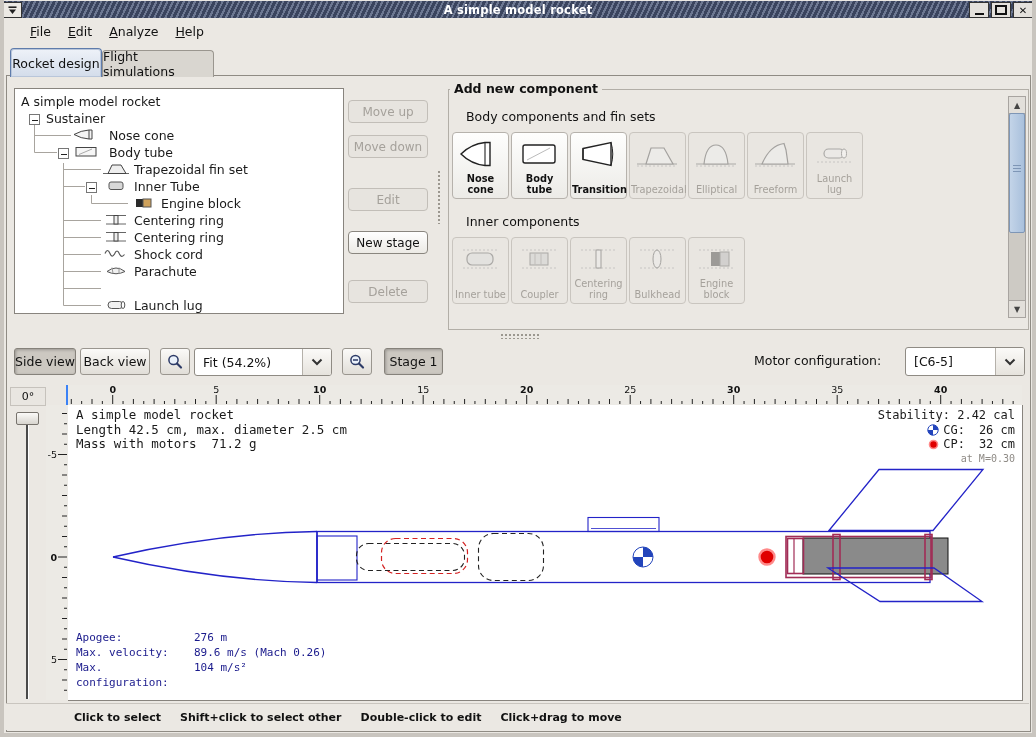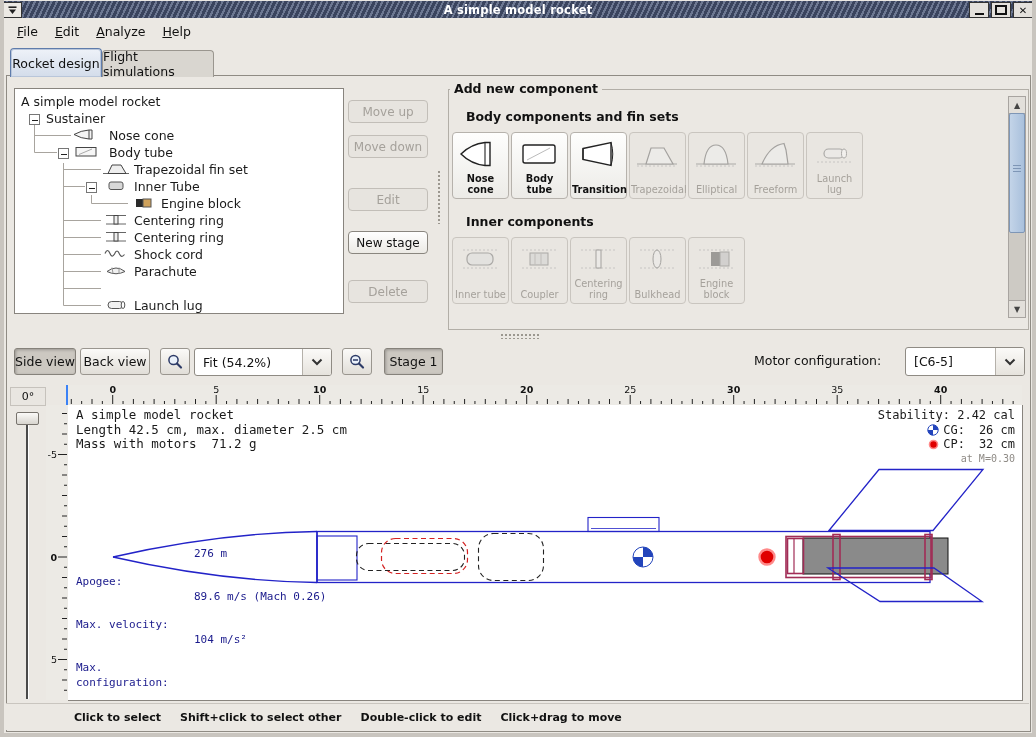--- a/index.html
+++ b/index.html
@@ -8,21 +8,21 @@
   
   .titlebar{position:absolute;left:1px;top:1px;right:1px;height:17px;
     background:repeating-linear-gradient(115deg,#6d7892 0 2px,#3a445e 2px 5px);display:flex;align-items:center;}
   .win-icon{position:absolute;left:2px;top:1px;width:17px;height:14px;background:#ece9e4;border:1px solid #333;display:flex;align-items:center;justify-content:center;}
   .title{flex:1;text-align:center;color:#fff;font-size:11.5px;font-weight:bold;letter-spacing:.2px;}
   .winbtns{position:absolute;right:2px;top:1px;display:flex;gap:2px;}
   .wbtn{width:18px;height:14px;background:#e4e1dc;border:1px solid #333;display:flex;align-items:center;justify-content:center;font-size:10px;font-weight:bold;color:#111;}
   .wbtn .min{display:block;width:9px;height:2px;background:#111;margin-top:7px;}
   .wbtn .max{display:block;width:8px;height:6px;border:2px solid #111;}
   
-  .menubar{position:absolute;left:5px;top:19px;right:5px;height:25px;display:flex;align-items:center;gap:17px;padding-left:12px;font-size:12.5px;color:#111;background:#ebe8e3;}
+  .menubar{position:absolute;left:5px;top:19px;right:5px;height:25px;display:flex;align-items:center;gap:17px;padding-left:25px;font-size:12.5px;color:#111;background:#ebe8e3;}
   .menu-item{cursor:default;}
   
   .tab{position:absolute;display:flex;align-items:center;justify-content:center;font-size:12.5px;color:#111;}
   .tab.active{left:10px;top:48px;width:90px;height:28px;background:linear-gradient(#eef2f8,#d3dcea);border:1px solid #5f7cab;border-bottom:none;border-radius:4px 4px 0 0;z-index:5;box-shadow:0 0 0 1px #b9c6da inset;}
   .tab.inactive{left:102px;top:50px;width:110px;height:26px;background:#d9d6d0;border:1px solid #9a968f;border-bottom:none;border-radius:4px 4px 0 0;}
   .mainpanel-border{position:absolute;left:6px;top:75px;width:1023px;height:655px;border:1px solid #8f8b84;background:#ebe8e3;}
   
   .treebox{position:absolute;left:14px;top:88px;width:328px;height:224px;background:#fff;border:1px solid #88847e;overflow:hidden;}
   .tree-lines{position:absolute;left:0;top:0;}
   .tree-row{position:absolute;left:0;width:100%;height:17px;font-size:12.5px;color:#1a1a1a;}
@@ -32,21 +32,21 @@
   .tree-handle:after{content:"";position:absolute;left:1.5px;right:1.5px;top:50%;height:1px;background:#222;}
   
   .sbtn{position:absolute;left:348px;width:78px;height:21px;border:1px solid #a19d97;border-radius:4px;background:linear-gradient(#f4f2ef,#dedad4);font-size:12px;color:#111;display:flex;align-items:center;justify-content:center;font-family:"DejaVu Sans",sans-serif;}
   .sbtn.disabled{color:#a5a19b;background:#e7e4df;border-color:#c2beb8;}
   .sbtn.primary{background:linear-gradient(#ffffff,#eceae5);border-color:#8a867f;}
   .vsplit{position:absolute;left:437px;top:170px;width:5px;height:54px;background-image:radial-gradient(#9b978f 1px,transparent 1px);background-size:4px 4px;}
   .hsplit{position:absolute;left:500px;top:333px;width:40px;height:6px;background-image:radial-gradient(#9b978f 1px,transparent 1px);background-size:4px 4px;}
   
   .groupbox{position:absolute;left:448px;top:89px;width:579px;height:239px;border:1px solid #b2aea7;}
   .legend{position:absolute;left:450px;top:81px;background:#ebe8e3;padding:0 4px;font-size:12.5px;font-weight:bold;color:#111;z-index:3;}
-  .gb-label{position:absolute;font-size:12.5px;color:#111;font-weight:bold;}
+  .gb-label{position:absolute;font-size:12.5px;color:#111;}
   .comp-row{position:absolute;height:66px;}
   .comp-btn{position:absolute;top:0;width:55px;height:65px;border:1px solid #b6b2ac;border-radius:4px;background:linear-gradient(#fefefd,#ecebe7);}
   .comp-btn .cicon{position:absolute;left:4px;top:4px;width:46px;height:34px;}
   .comp-btn .clabel{position:absolute;left:1px;right:1px;bottom:3px;font-size:9.8px;font-weight:bold;color:#111;text-align:center;line-height:10.5px;}
   .comp-btn.disabled{background:#e9e6e1;border-color:#c9c5bf;}
   .comp-btn.disabled .clabel{color:#a5a19b;font-weight:normal;}
   .comp-btn.disabled .cicon{opacity:.42;filter:grayscale(1);}
   
   .sb-track{position:absolute;left:1008px;top:96px;width:16px;height:220px;background:#cdcac4;border:1px solid #a8a4a0;}
   .sb-btn{position:absolute;left:1008px;width:16px;height:16px;background:#e2dfda;border:1px solid #a8a4a0;font-size:8px;color:#444;display:flex;align-items:center;justify-content:center;}
@@ -68,21 +68,21 @@
   .vruler{position:absolute;left:46px;top:405px;width:22px;height:295px;background:#eceae5;border-right:1px solid #55524d;}
   .canvas{position:absolute;left:68px;top:405px;width:954px;height:295px;background:#fff;border-right:1px solid #88847e;border-bottom:1px solid #88847e;}
   .canvas svg.rocket{position:absolute;left:0;top:0;}
   .info{position:absolute;left:8px;top:3px;font-family:"DejaVu Sans Mono",monospace;font-size:12.5px;line-height:14.5px;color:#1a1a1a;white-space:pre;}
   .stab{position:absolute;right:7px;top:3px;text-align:right;font-family:"DejaVu Sans Mono",monospace;font-size:12px;line-height:14.5px;color:#1a1a1a;}
   .stab .row{display:flex;justify-content:flex-end;align-items:center;gap:4px;}
   .stab .val{display:inline-block;min-width:46px;text-align:right;}
   .stab .mach{font-size:10px;color:#8f8b86;}
   .flight{position:absolute;left:8px;bottom:10px;font-family:"DejaVu Sans Mono",monospace;font-size:11px;line-height:15px;color:#1a1a8c;}
   .flight .fl{display:flex;}
-  .flight .flab{width:118px;margin-top:28px;}
+  .flight .flab{width:118px;}
   
   .statusbar{position:absolute;left:6px;top:703px;width:1023px;height:27px;background:#ebe8e3;border-top:1px solid #c9c5bf;display:flex;align-items:center;gap:19px;padding-left:68px;font-size:11px;font-weight:bold;color:#111;box-sizing:border-box;}
   .ruler-label{font-size:9.5px;fill:#111;font-family:"DejaVu Sans",sans-serif;}
 </style>
 </head>
 <body>
 
 <div id="window">
 
   <div class="titlebar">

